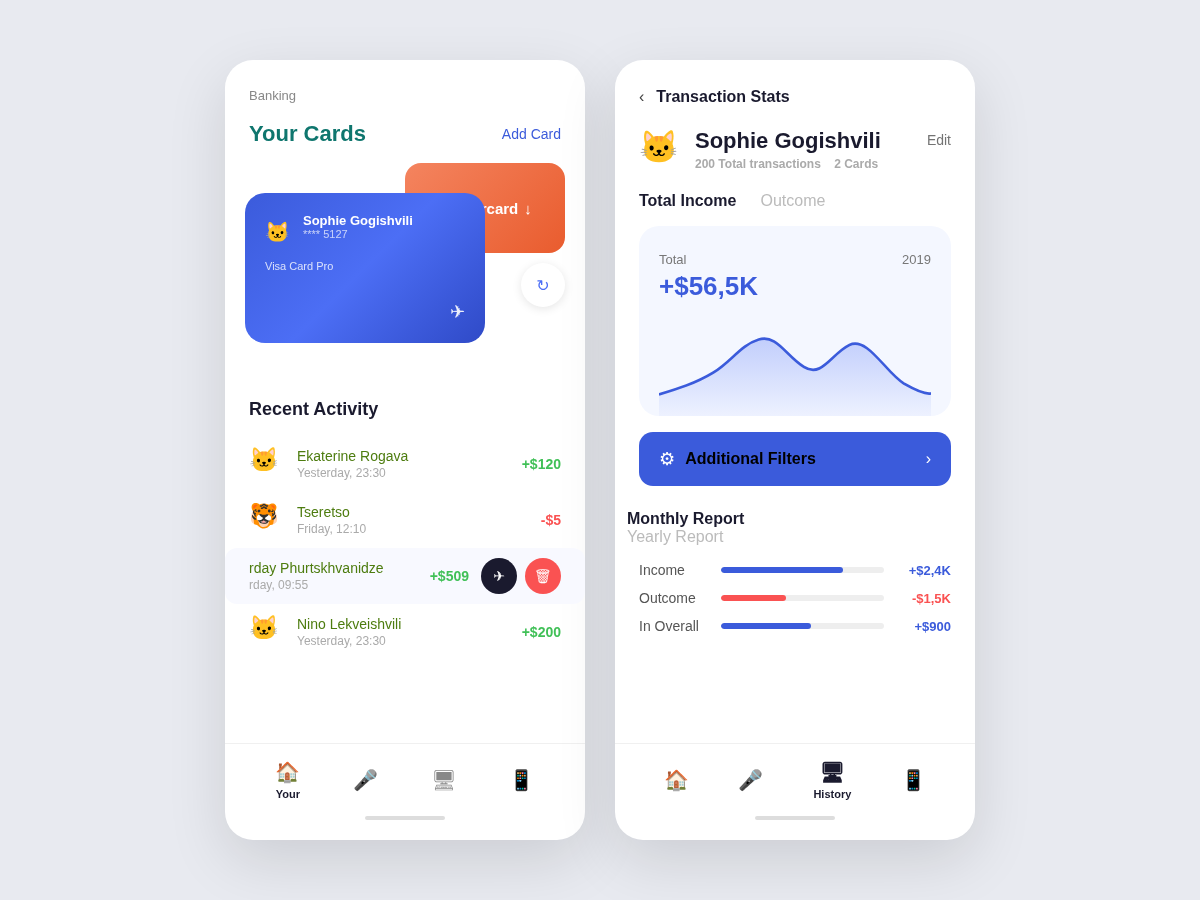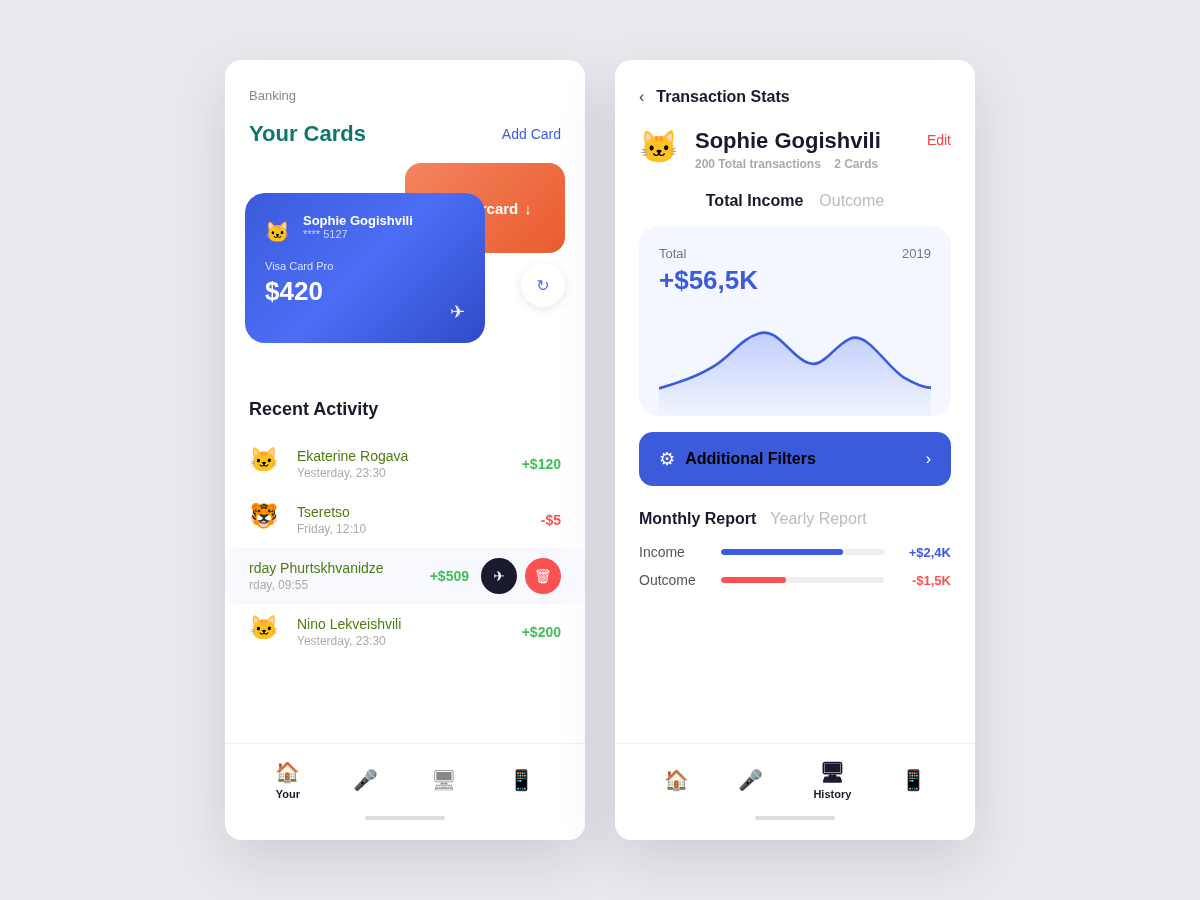--- a/index.html
+++ b/index.html
@@ -13,21 +13,21 @@
       font-family: -apple-system, BlinkMacSystemFont, 'Segoe UI', sans-serif;
     }
     .screens-container {
       display: flex;
       gap: 30px;
       align-items: flex-start;
       padding: 40px;
     }
     .phone-screen {
       background: #fff;
-      border-radius: 16px;
+      border-radius: 28px;
       width: 360px;
       min-height: 780px;
       box-shadow: 0 20px 60px rgba(0,0,0,0.12);
       overflow: hidden;
       display: flex;
       flex-direction: column;
       padding: 0 0 20px 0;
     }
     
     .left-screen .header {
@@ -270,30 +270,29 @@
       color: #1a1a2e;
     }
     .user-meta {
       font-size: 12px;
       color: #aaa;
       margin-top: 3px;
       font-weight: bold;
     }
     .edit-btn {
       font-size: 14px;
-      color: #ef4444;
+      color: #737373;
       font-weight: 500;
       cursor: pointer;
       padding-top: 4px;
     }
     .income-tabs {
       display: flex;
-      gap: 16px;
+      gap: 24px;
       padding: 4px 24px 16px;
-      justify-content: center;
     }
     .income-tab {
       font-size: 16px;
       font-weight: 700;
       color: #1a1a2e;
       cursor: pointer;
     }
     .income-tab.inactive {
       color: #bbb;
       font-weight: 500;
@@ -304,20 +303,21 @@
       border-radius: 20px;
       padding: 20px;
       height: 190px;
       position: relative;
       overflow: hidden;
     }
     .chart-header {
       display: flex;
       justify-content: space-between;
       margin-bottom: 4px;
+      margin-top: 6px;
     }
     .chart-label {
       font-size: 13px;
       color: #777;
     }
     .chart-year {
       font-size: 13px;
       color: #777;
     }
     .chart-value {
@@ -353,22 +353,23 @@
       color: #000000;
       font-size: 16px;
       font-weight: 600;
     }
     .filters-chevron {
       color: #fff;
       font-size: 16px;
     }
     .report-tabs {
       display: flex;
-      gap: 14px;
-      padding: 4px 24px 16px;
+      gap: 0;
+      padding: 4px 12px 16px;
+      flex-direction: column;
     }
     .report-tab {
       font-size: 16px;
       font-weight: 700;
       color: #1a1a2e;
       cursor: pointer;
     }
     .report-tab.inactive {
       color: #bbb;
       font-weight: 500;
@@ -432,21 +433,20 @@
       <div class="visa-card-holder">
         <div class="visa-card">
           <div class="card-name-row">
             <span class="card-avatar">🐱</span>
             <div>
               <div class="card-name">Sophie Gogishvili</div>
               <div class="card-number">**** 5127</div>
             </div>
           </div>
           <div class="card-label">Visa Card Pro</div>
-          <div class="card-balance">$420</div>
           <span class="card-send-icon">✈</span>
         </div>
       </div>
       <div class="refresh-btn">↻</div>
     </div>
 
     <div class="recent-activity">
       <div class="recent-title">Recent Activity</div>
 
       <div class="activity-item">
@@ -573,20 +573,27 @@
         </div>
         <span class="report-amount amount-blue">+$2,4K</span>
       </div>
       <div class="report-row">
         <span class="report-row-label">Outcome</span>
         <div class="bar-track">
           <div class="bar-fill outcome" style="width:40%"></div>
         </div>
         <span class="report-amount amount-red">-$1,5K</span>
       </div>
+      <div class="report-row">
+        <span class="report-row-label">In Overall</span>
+        <div class="bar-track">
+          <div class="bar-fill overall" style="width:55%"></div>
+        </div>
+        <span class="report-amount amount-blue">+$900</span>
+      </div>
     </div>
 
     <div style="flex:1"></div>
     <div class="bottom-nav">
       <div class="nav-item">
         <span class="nav-icon">🏠</span>
       </div>
       <div class="nav-item">
         <span class="nav-icon">🎤</span>
       </div>

